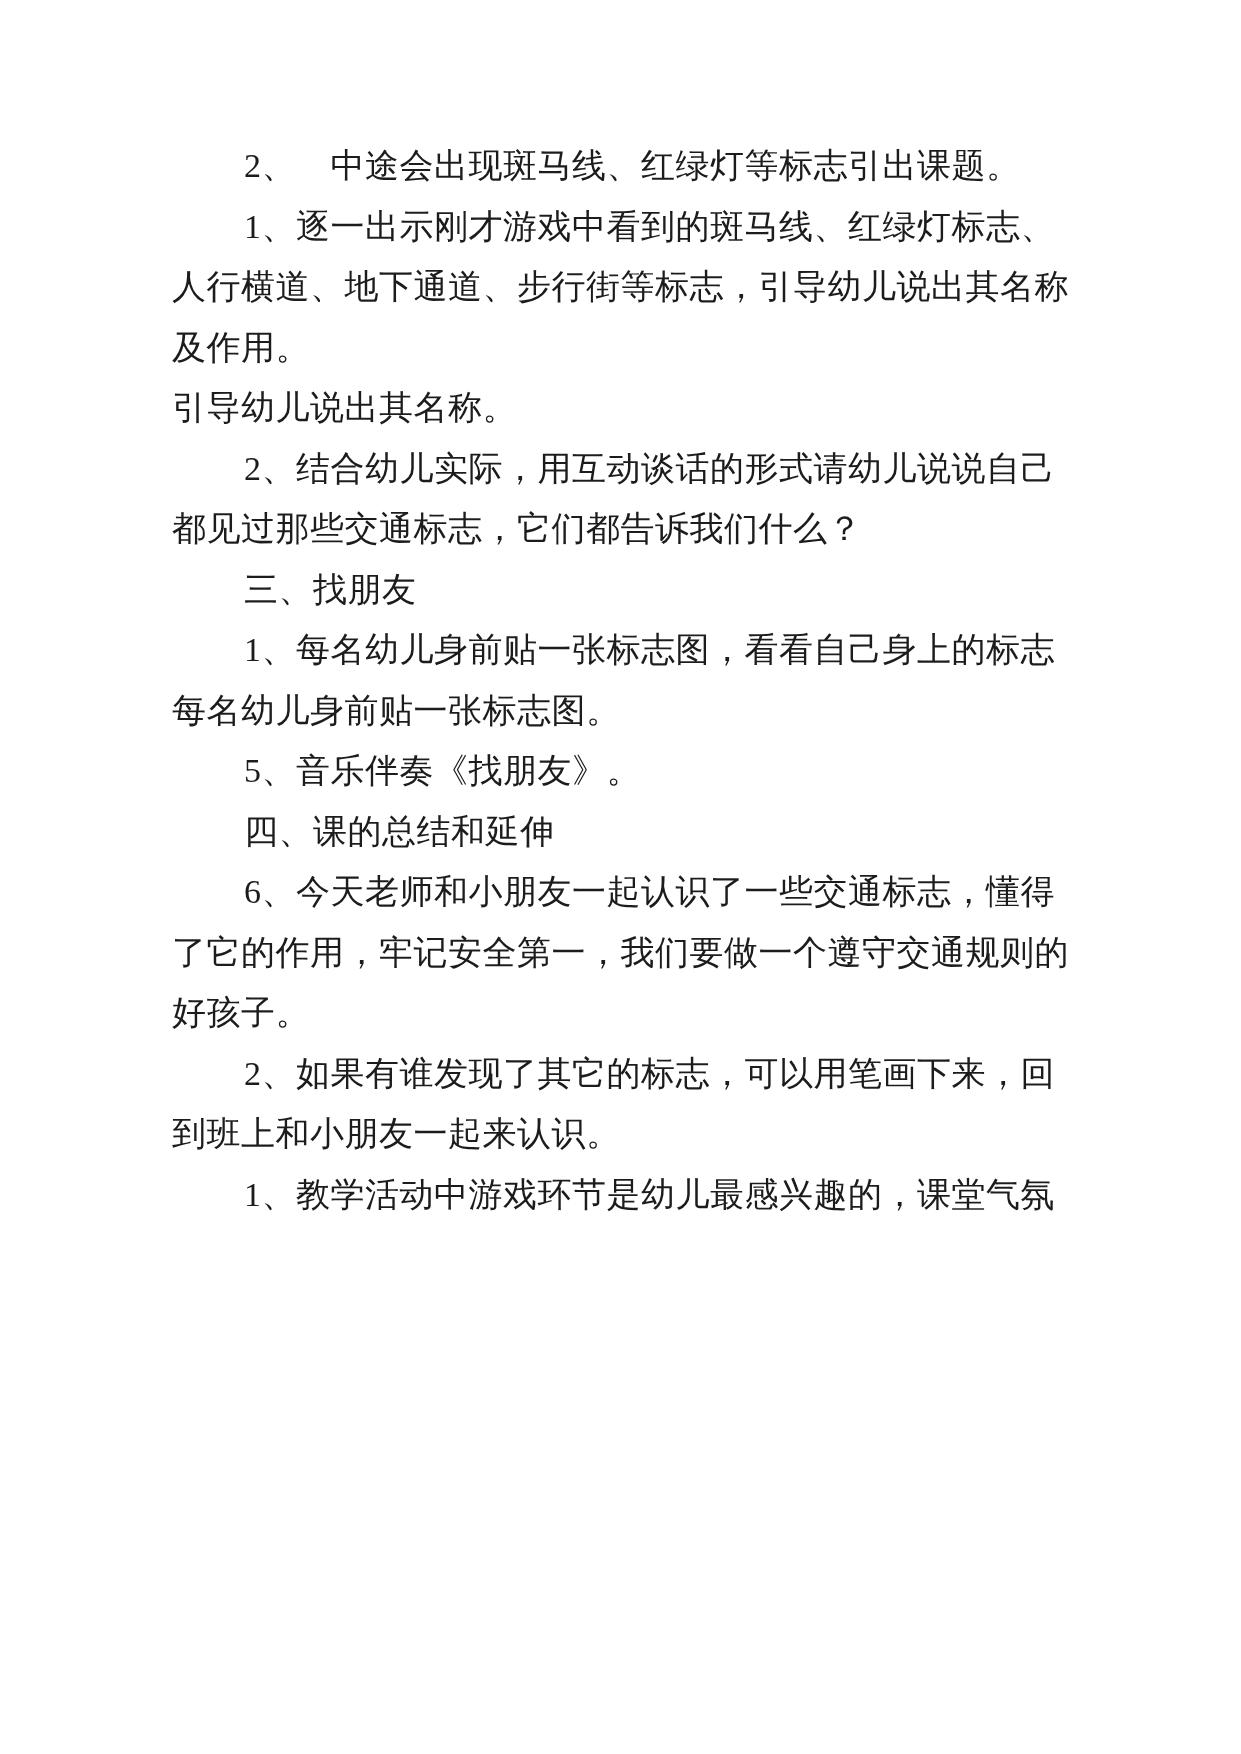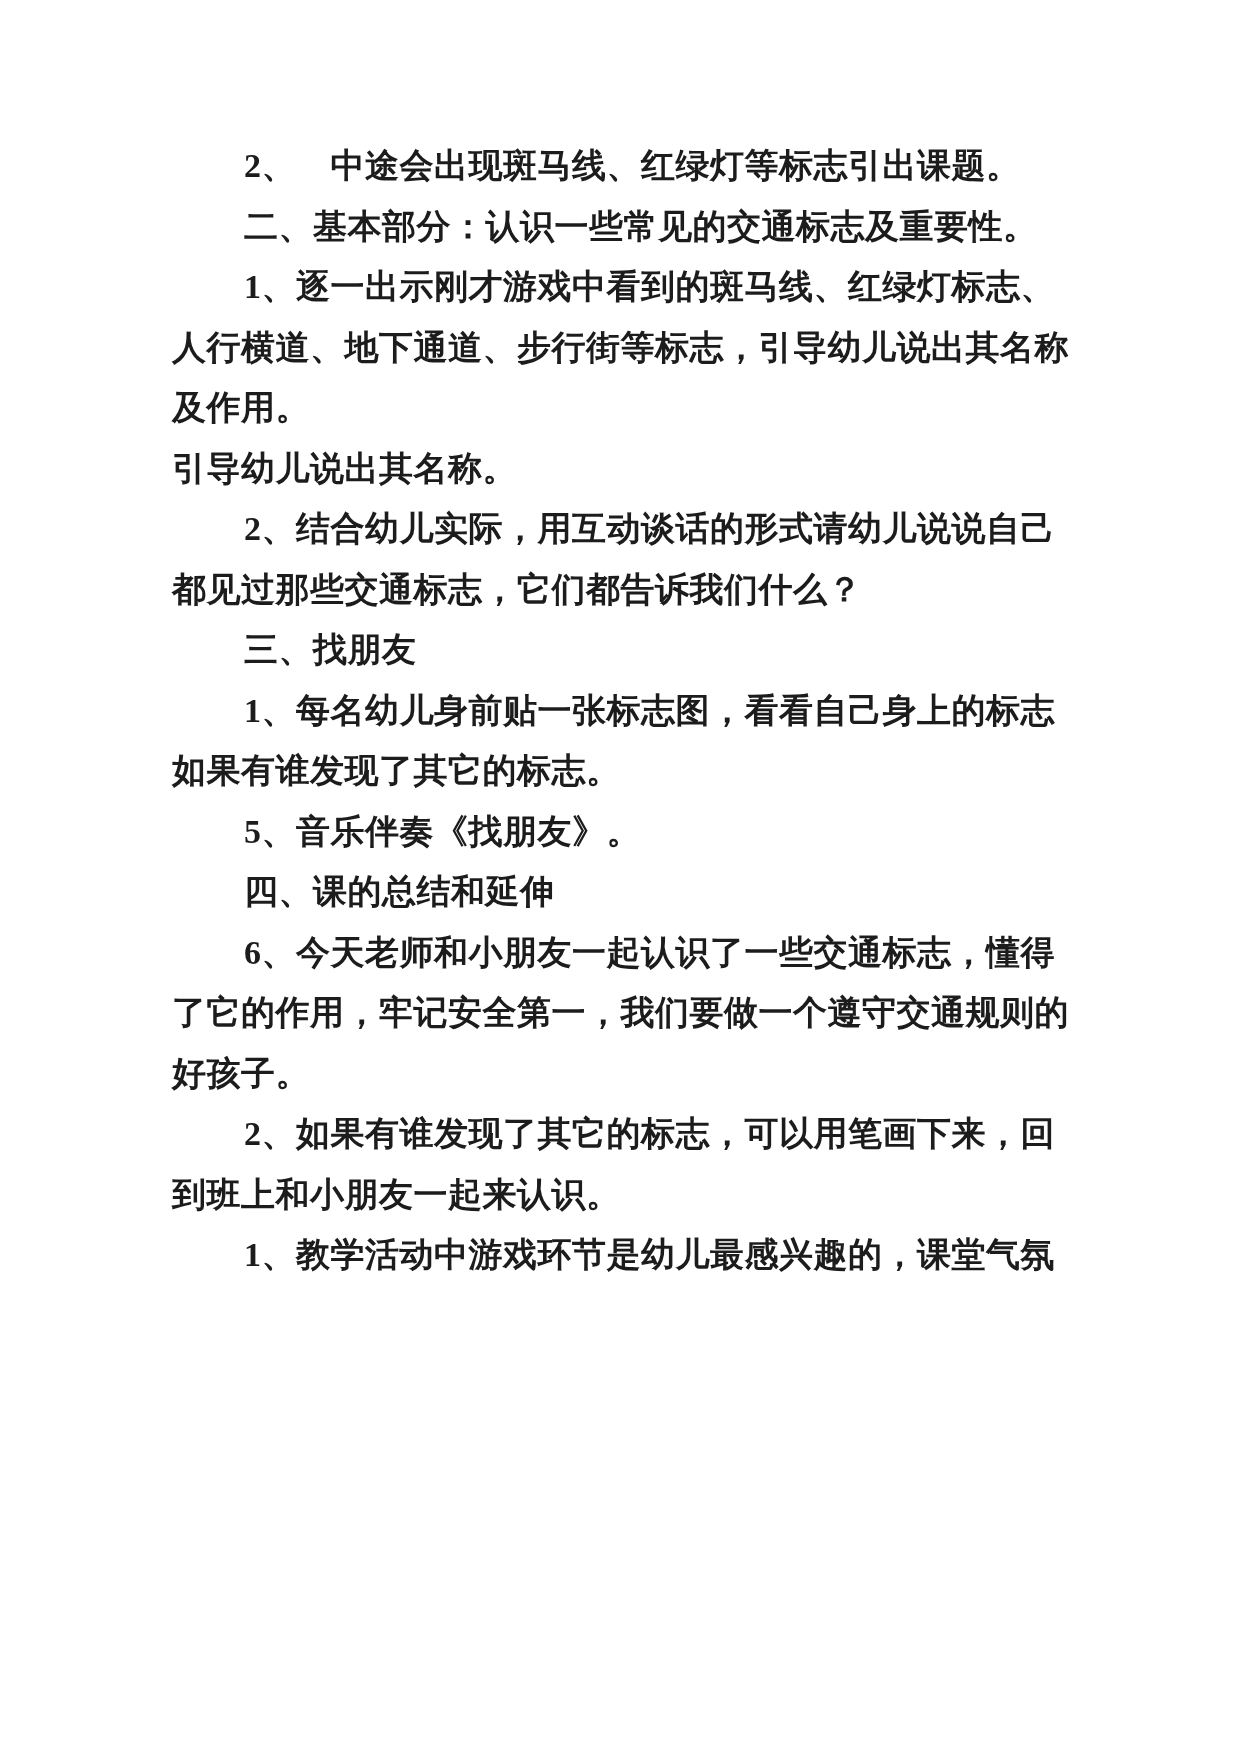--- a/index.html
+++ b/index.html
@@ -23,42 +23,41 @@
   }
   .line {
     margin: 0;
     padding: 0;
     font-size: 34px;
     line-height: 60.5px;
     height: 60.5px;
     letter-spacing: 0.5px;
     white-space: nowrap;
     color: var(--text-color, #1c1c1c);
-    font-weight: 700;
+    font-weight: 400;
   }
   .line.indent {
     text-indent: 72px;
   }
 </style>
 </head>
 <body>
 
 <div class="page" style="--page-bg: #ffffff; --text-color: #1c1c1c;">
   <div class="text-block">
       <p class="line indent">2、　中途会出现斑马线、红绿灯等标志引出课题。</p>
-      <p class="line indent">二、基本部分：认识一些常见的交通标志及重要性。</p>
       <p class="line indent">1、逐一出示刚才游戏中看到的斑马线、红绿灯标志、</p>
       <p class="line">人行横道、地下通道、步行街等标志，引导幼儿说出其名称</p>
       <p class="line">及作用。</p>
       <p class="line">引导幼儿说出其名称。</p>
       <p class="line indent">2、结合幼儿实际，用互动谈话的形式请幼儿说说自己</p>
       <p class="line">都见过那些交通标志，它们都告诉我们什么？</p>
       <p class="line indent">三、找朋友</p>
       <p class="line indent">1、每名幼儿身前贴一张标志图，看看自己身上的标志</p>
-      <p class="line">如果有谁发现了其它的标志。</p>
+      <p class="line">每名幼儿身前贴一张标志图。</p>
       <p class="line indent">5、音乐伴奏《找朋友》。</p>
       <p class="line indent">四、课的总结和延伸</p>
       <p class="line indent">6、今天老师和小朋友一起认识了一些交通标志，懂得</p>
       <p class="line">了它的作用，牢记安全第一，我们要做一个遵守交通规则的</p>
       <p class="line">好孩子。</p>
       <p class="line indent">2、如果有谁发现了其它的标志，可以用笔画下来，回</p>
       <p class="line">到班上和小朋友一起来认识。</p>
       <p class="line indent">1、教学活动中游戏环节是幼儿最感兴趣的，课堂气氛</p>
     </div>
 </div>

